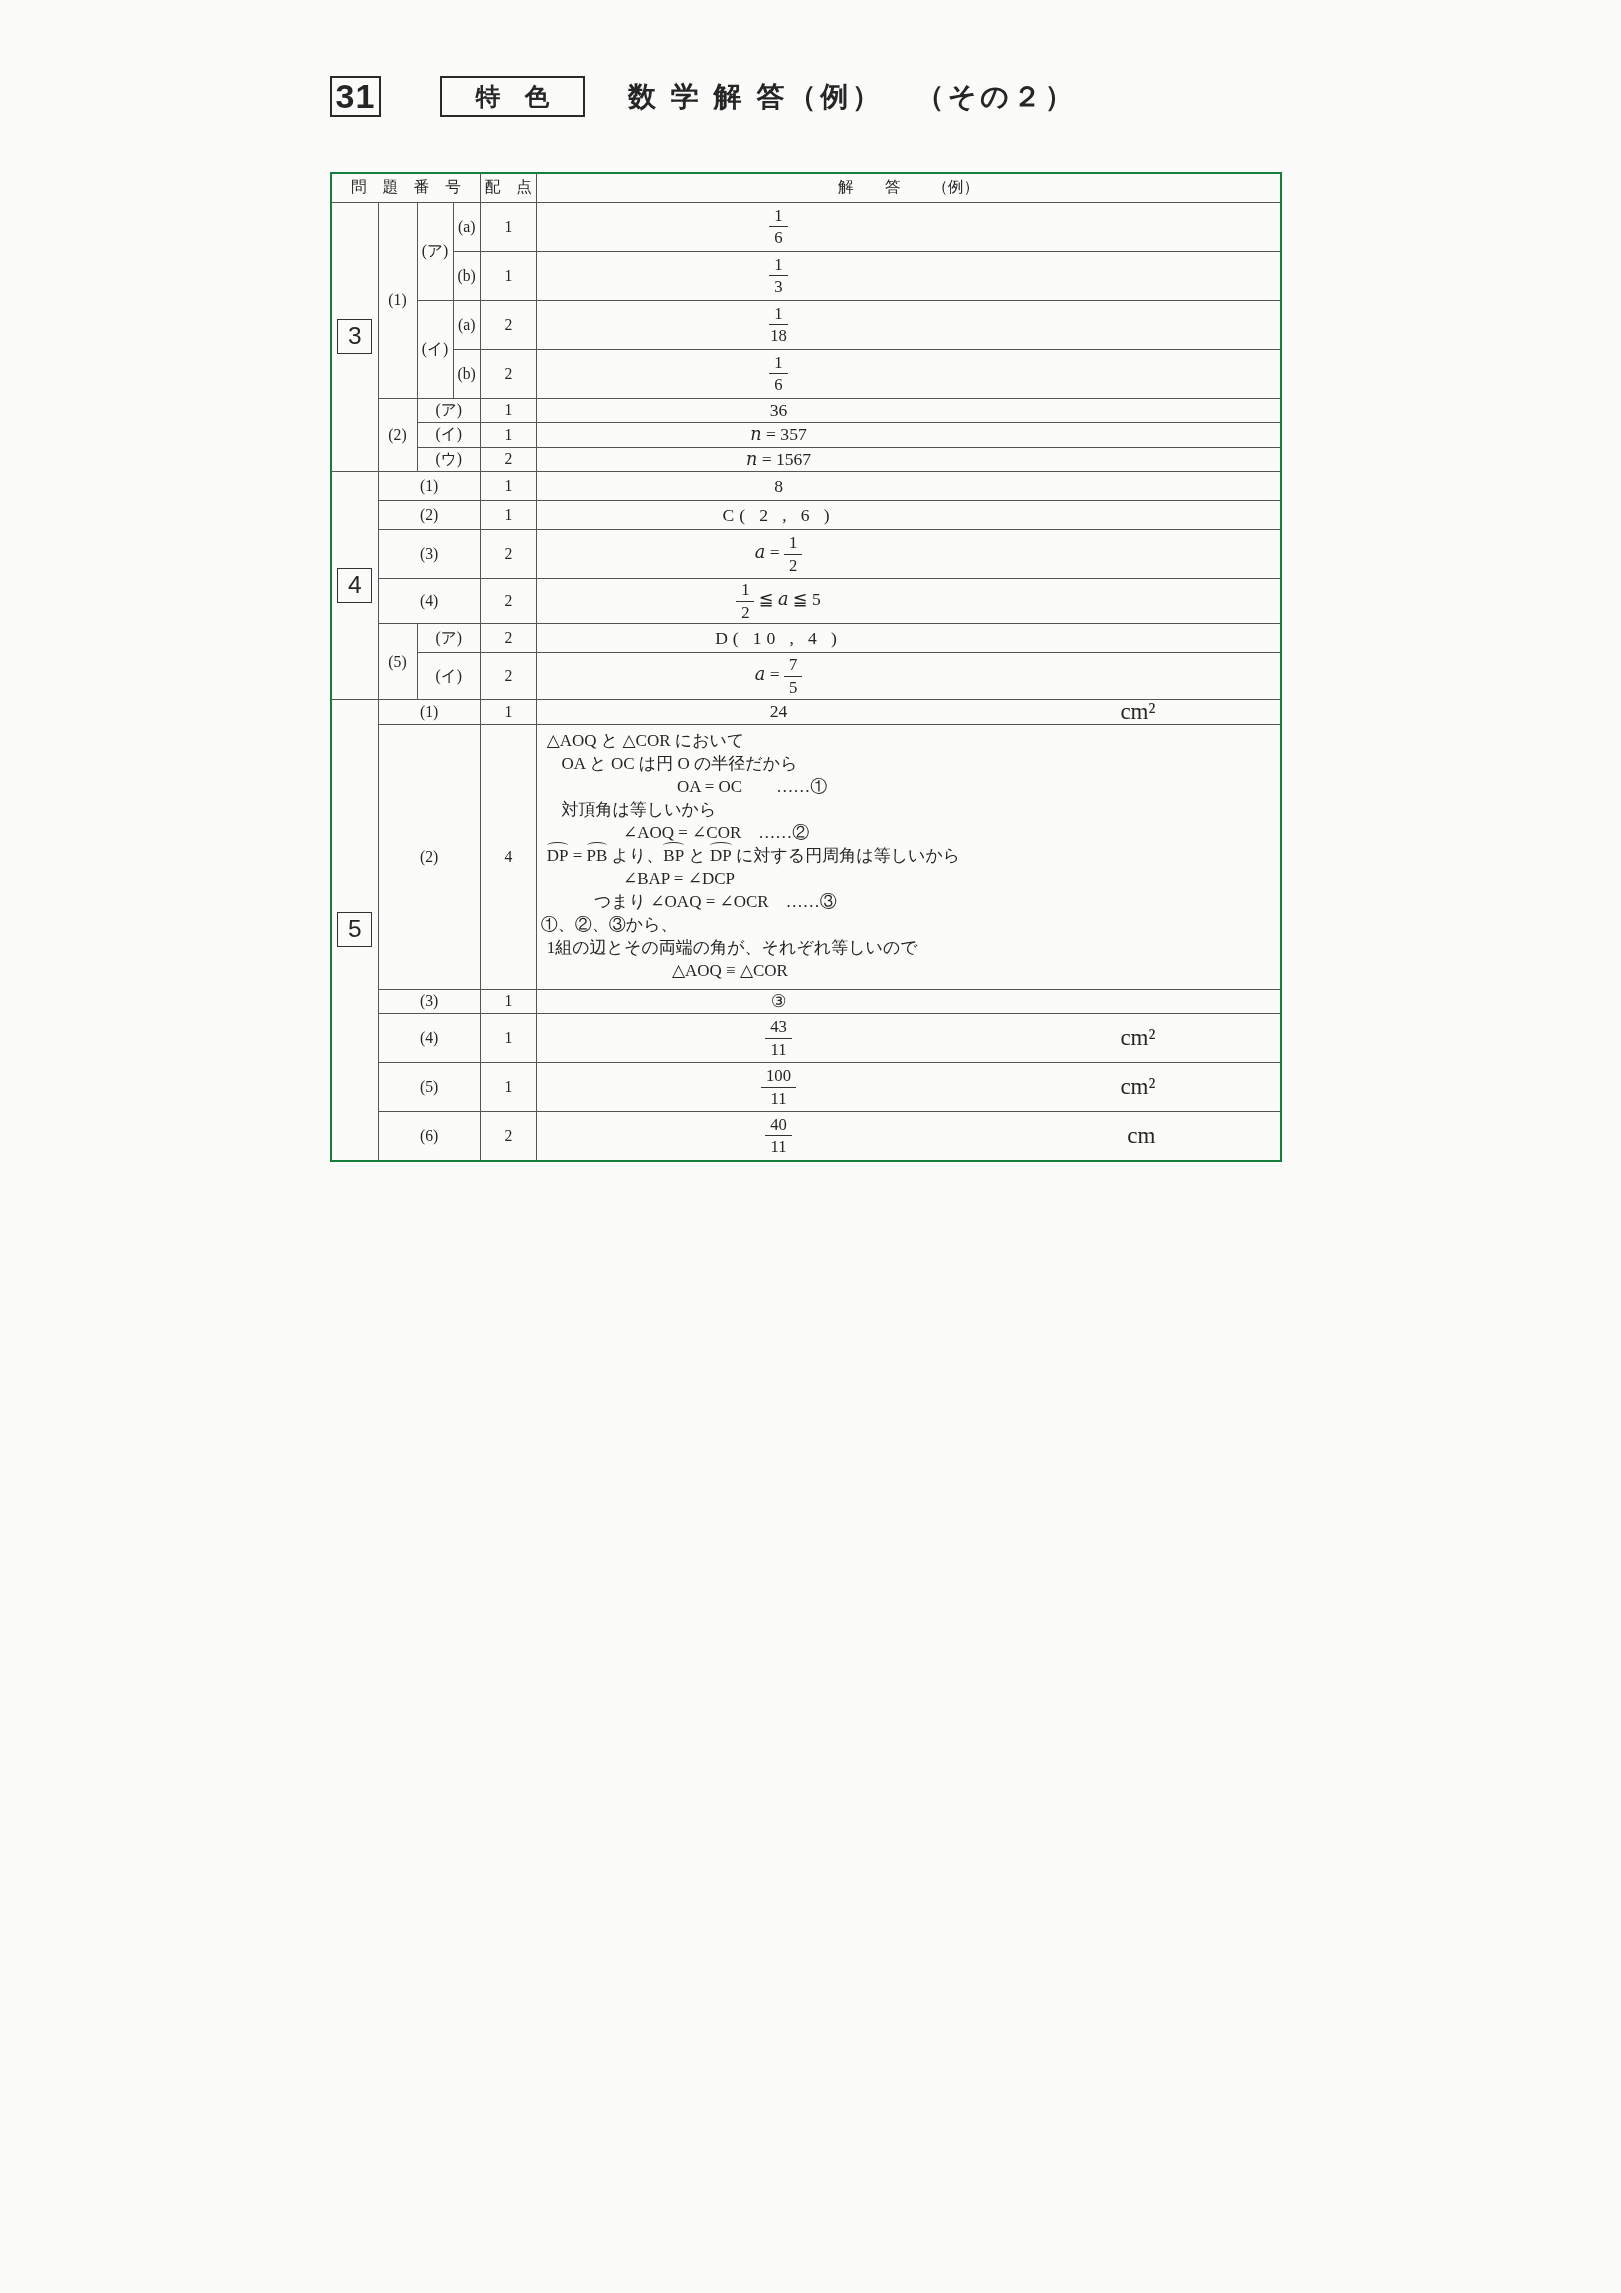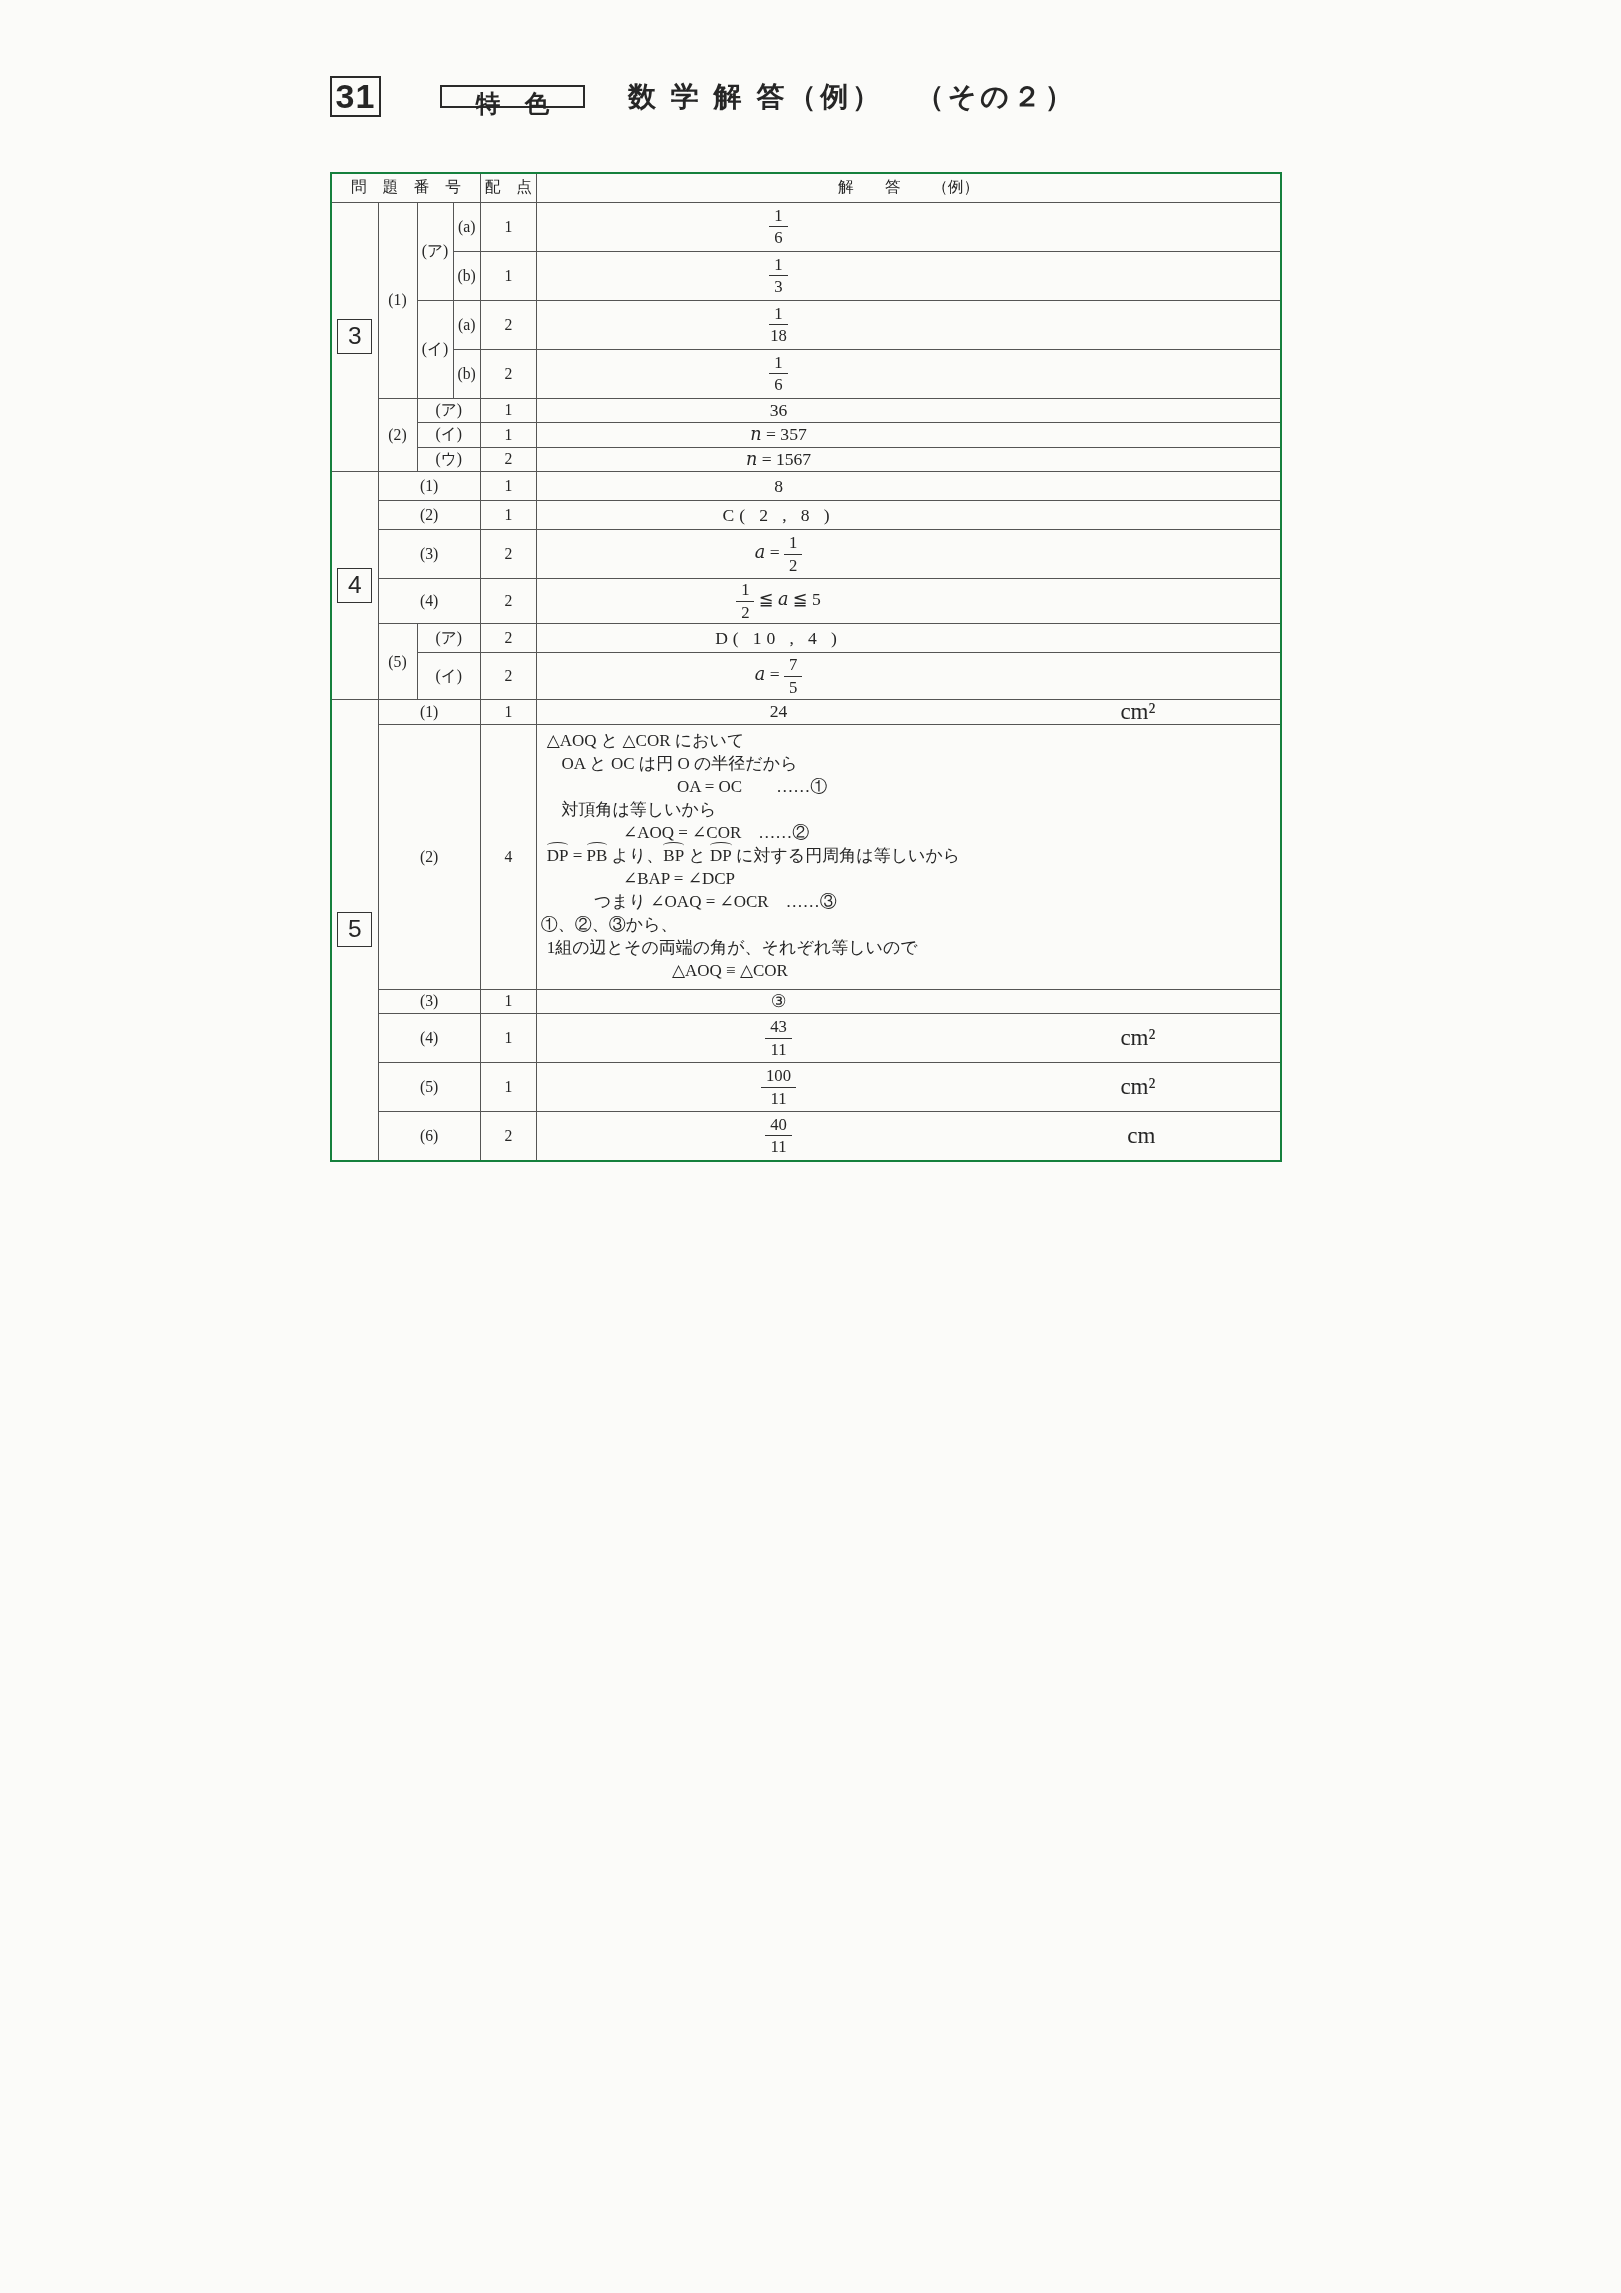--- a/index.html
+++ b/index.html
@@ -18,23 +18,23 @@
   }
   .num-box {
     width: 51px; height: 41px;
     border: 2.9px solid #2a2a2a;
     display: flex; align-items: center; justify-content: center;
     font-family: "Liberation Sans", "DejaVu Sans", sans-serif;
     font-size: 34px; font-weight: 600; letter-spacing: 1px;
   }
   .cat-box {
     margin-left: 59px;
-    width: 145px; height: 23px;
+    width: 145px; height: 41px;
     border: 2.5px solid #2a2a2a;
-    display: flex; align-items: flex-start; justify-content: center;
+    display: flex; align-items: center; justify-content: center;
     font-weight: bold; font-size: 24.5px;
   }
   .doc-title {
     margin-left: 43px;
     font-size: 28px; font-weight: 700; letter-spacing: 3.9px;
     white-space: pre;
   }
 
   
   table.answer-table {
@@ -190,21 +190,21 @@
     <td colspan="3">(1)</td>
     <td class="pts">1</td>
     <td class="ans">
       <span class="aval">8</span>
     </td>
   </tr>
   <tr class="rh30">
     <td colspan="3">(2)</td>
     <td class="pts">1</td>
     <td class="ans">
-      <span class="aval wide">C( 2 , 8 )</span>
+      <span class="aval wide">C( 2 , 6 )</span>
     </td>
   </tr>
   <tr class="rh50">
     <td colspan="3">(3)</td>
     <td class="pts">2</td>
     <td class="ans">
       <span class="aval"><i class="mvar">a</i><span> = </span><span class="frac"><span class="fnum">1</span><span class="fden">2</span></span></span>
     </td>
   </tr>
   <tr class="rh46">

